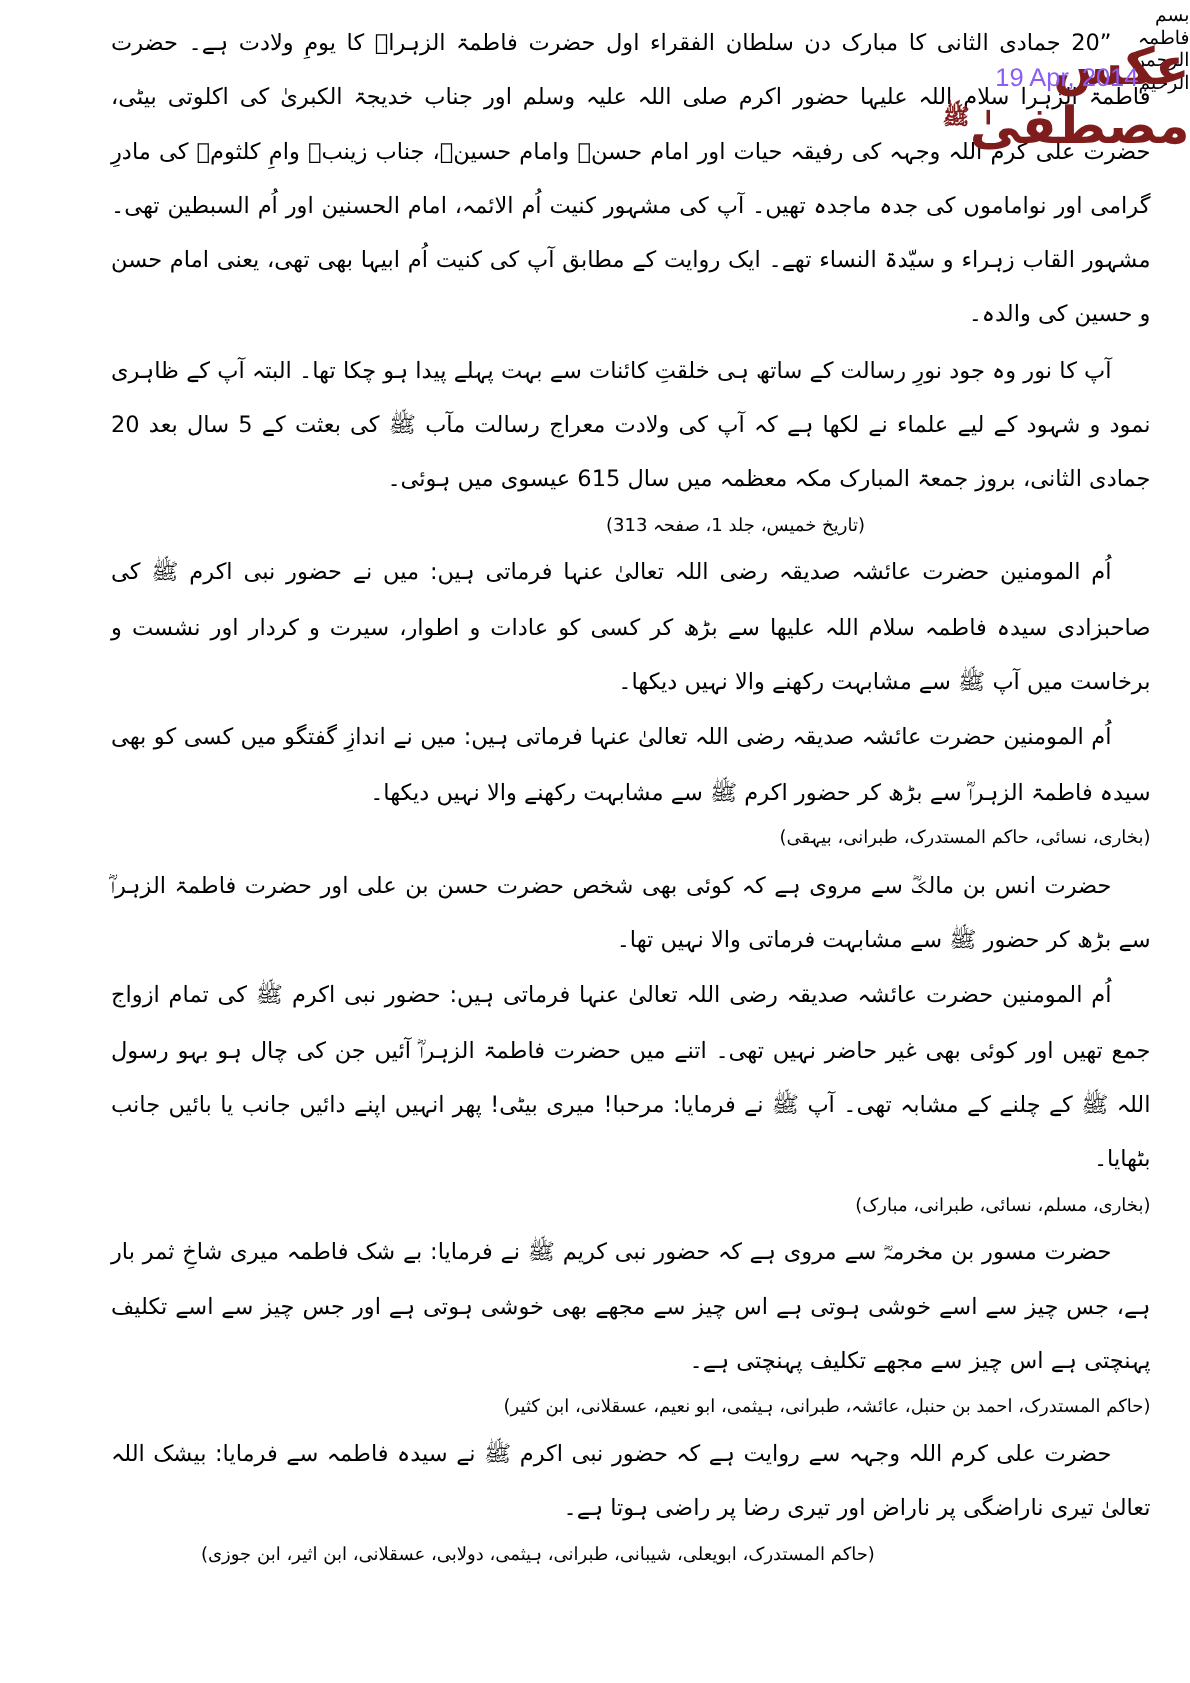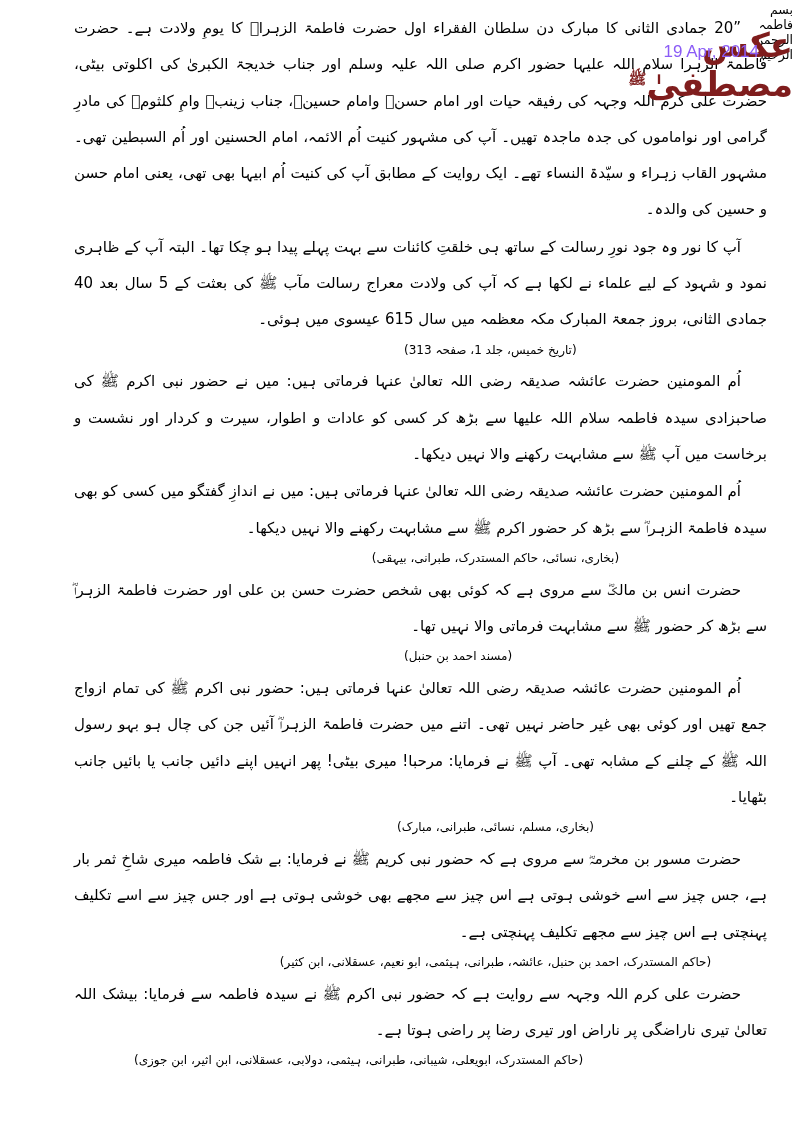--- a/index.html
+++ b/index.html
@@ -104,21 +104,21 @@
     vertical-align:super;
     line-height:0;
   }
   .citation{
     font-size:12px;
     line-height:1.9;
     margin:0 0 2px 0;
     direction:rtl;
   }
   .citation.c-indent-l{ text-align:left; padding-left:330px;}
-  .citation.c-indent-m{ text-align:center; padding-left:150px;}
+  .citation.c-indent-m{ text-align:right; padding-left:150px;}
   .citation.c-indent-s{ text-align:left; padding-left:60px;}
 </style>
 </head>
 <body>
 
 <div class="page">
 
   <div class="header">
     <div class="hdr-email">asiinternational@yahoo.com</div>
 
@@ -128,34 +128,33 @@
       <span>عکس مصطفیٰ</span><span class="honorific">ﷺ</span>
     </div>
 
     <div class="hdr-date">19 Apr, 2014</div>
   </div>
 
   <div class="body-area">
 
     <p class="para">”20 جمادی الثانی کا مبارک دن سلطان الفقراء اول حضرت فاطمۃ الزہراؓ کا یومِ ولادت ہے۔ حضرت فاطمۃ الزہرا سلام اللہ علیہا حضور اکرم صلی اللہ علیہ وسلم اور جناب خدیجۃ الکبریٰ کی اکلوتی بیٹی، حضرت علی کرم اللہ وجہہ کی رفیقہ حیات اور امام حسنؓ وامام حسینؓ، جناب زینبؓ وامِ کلثومؓ کی مادرِ گرامی اور نواماموں کی جدہ ماجدہ تھیں۔ آپ کی مشہور کنیت اُم الائمہ، امام الحسنین اور اُم السبطین تھی۔ مشہور القاب زہراء و سیّدۃ النساء تھے۔ ایک روایت کے مطابق آپ کی کنیت اُم ابیہا بھی تھی، یعنی امام حسن و حسین کی والدہ۔</p>
 
-    <p class="para">آپ کا نور وہ جود نورِ رسالت کے ساتھ ہی خلقتِ کائنات سے بہت پہلے پیدا ہو چکا تھا۔ البتہ آپ کے ظاہری نمود و شہود کے لیے علماء نے لکھا ہے کہ آپ کی ولادت معراج رسالت مآب ﷺ کی بعثت کے 5 سال بعد 40 جمادی الثانی، بروز جمعۃ المبارک مکہ معظمہ میں سال 615 عیسوی میں ہوئی۔</p>
+    <p class="para">آپ کا نور وہ جود نورِ رسالت کے ساتھ ہی خلقتِ کائنات سے بہت پہلے پیدا ہو چکا تھا۔ البتہ آپ کے ظاہری نمود و شہود کے لیے علماء نے لکھا ہے کہ آپ کی ولادت معراج رسالت مآب ﷺ کی بعثت کے 5 سال بعد 20 جمادی الثانی، بروز جمعۃ المبارک مکہ معظمہ میں سال 615 عیسوی میں ہوئی۔</p>
 
     <div class="citation c-indent-l">(تاریخ خمیس، جلد 1، صفحہ 313)</div>
 
     <p class="para">اُم المومنین حضرت عائشہ صدیقہ رضی اللہ تعالیٰ عنہا فرماتی ہیں: میں نے حضور نبی اکرم ﷺ کی صاحبزادی سیدہ فاطمہ سلام اللہ علیھا سے بڑھ کر کسی کو عادات و اطوار، سیرت و کردار اور نشست و برخاست میں آپ ﷺ سے مشابہت رکھنے والا نہیں دیکھا۔</p>
 
 
     <p class="para">اُم المومنین حضرت عائشہ صدیقہ رضی اللہ تعالیٰ عنہا فرماتی ہیں: میں نے اندازِ گفتگو میں کسی کو بھی سیدہ فاطمۃ الزہراؓ سے بڑھ کر حضور اکرم ﷺ سے مشابہت رکھنے والا نہیں دیکھا۔</p>
 
     <div class="citation c-indent-m">(بخاری، نسائی، حاکم المستدرک، طبرانی، بیہقی)</div>
 
     <p class="para">حضرت انس بن مالکؓ سے مروی ہے کہ کوئی بھی شخص حضرت حسن بن علی اور حضرت فاطمۃ الزہراؓ سے بڑھ کر حضور ﷺ سے مشابہت فرماتی والا نہیں تھا۔</p>
 
-    <div class="citation c-indent-l">(مسند احمد بن حنبل)</div>
 
     <p class="para">اُم المومنین حضرت عائشہ صدیقہ رضی اللہ تعالیٰ عنہا فرماتی ہیں: حضور نبی اکرم ﷺ کی تمام ازواج جمع تھیں اور کوئی بھی غیر حاضر نہیں تھی۔ اتنے میں حضرت فاطمۃ الزہراؓ آئیں جن کی چال ہو بہو رسول اللہ ﷺ کے چلنے کے مشابہ تھی۔ آپ ﷺ نے فرمایا: مرحبا! میری بیٹی! پھر انہیں اپنے دائیں جانب یا بائیں جانب بٹھایا۔</p>
 
     <div class="citation c-indent-m">(بخاری، مسلم، نسائی، طبرانی، مبارک)</div>
 
     <p class="para">حضرت مسور بن مخرمہؓ سے مروی ہے کہ حضور نبی کریم ﷺ نے فرمایا: بے شک فاطمہ میری شاخِ ثمر بار ہے، جس چیز سے اسے خوشی ہوتی ہے اس چیز سے مجھے بھی خوشی ہوتی ہے اور جس چیز سے اسے تکلیف پہنچتی ہے اس چیز سے مجھے تکلیف پہنچتی ہے۔</p>
 
     <div class="citation c-indent-m">(حاکم المستدرک، احمد بن حنبل، عائشہ، طبرانی، ہیثمی، ابو نعیم، عسقلانی، ابن کثیر)</div>
 
     <p class="para">حضرت علی کرم اللہ وجہہ سے روایت ہے کہ حضور نبی اکرم ﷺ نے سیدہ فاطمہ سے فرمایا: بیشک اللہ تعالیٰ تیری ناراضگی پر ناراض اور تیری رضا پر راضی ہوتا ہے۔</p>

